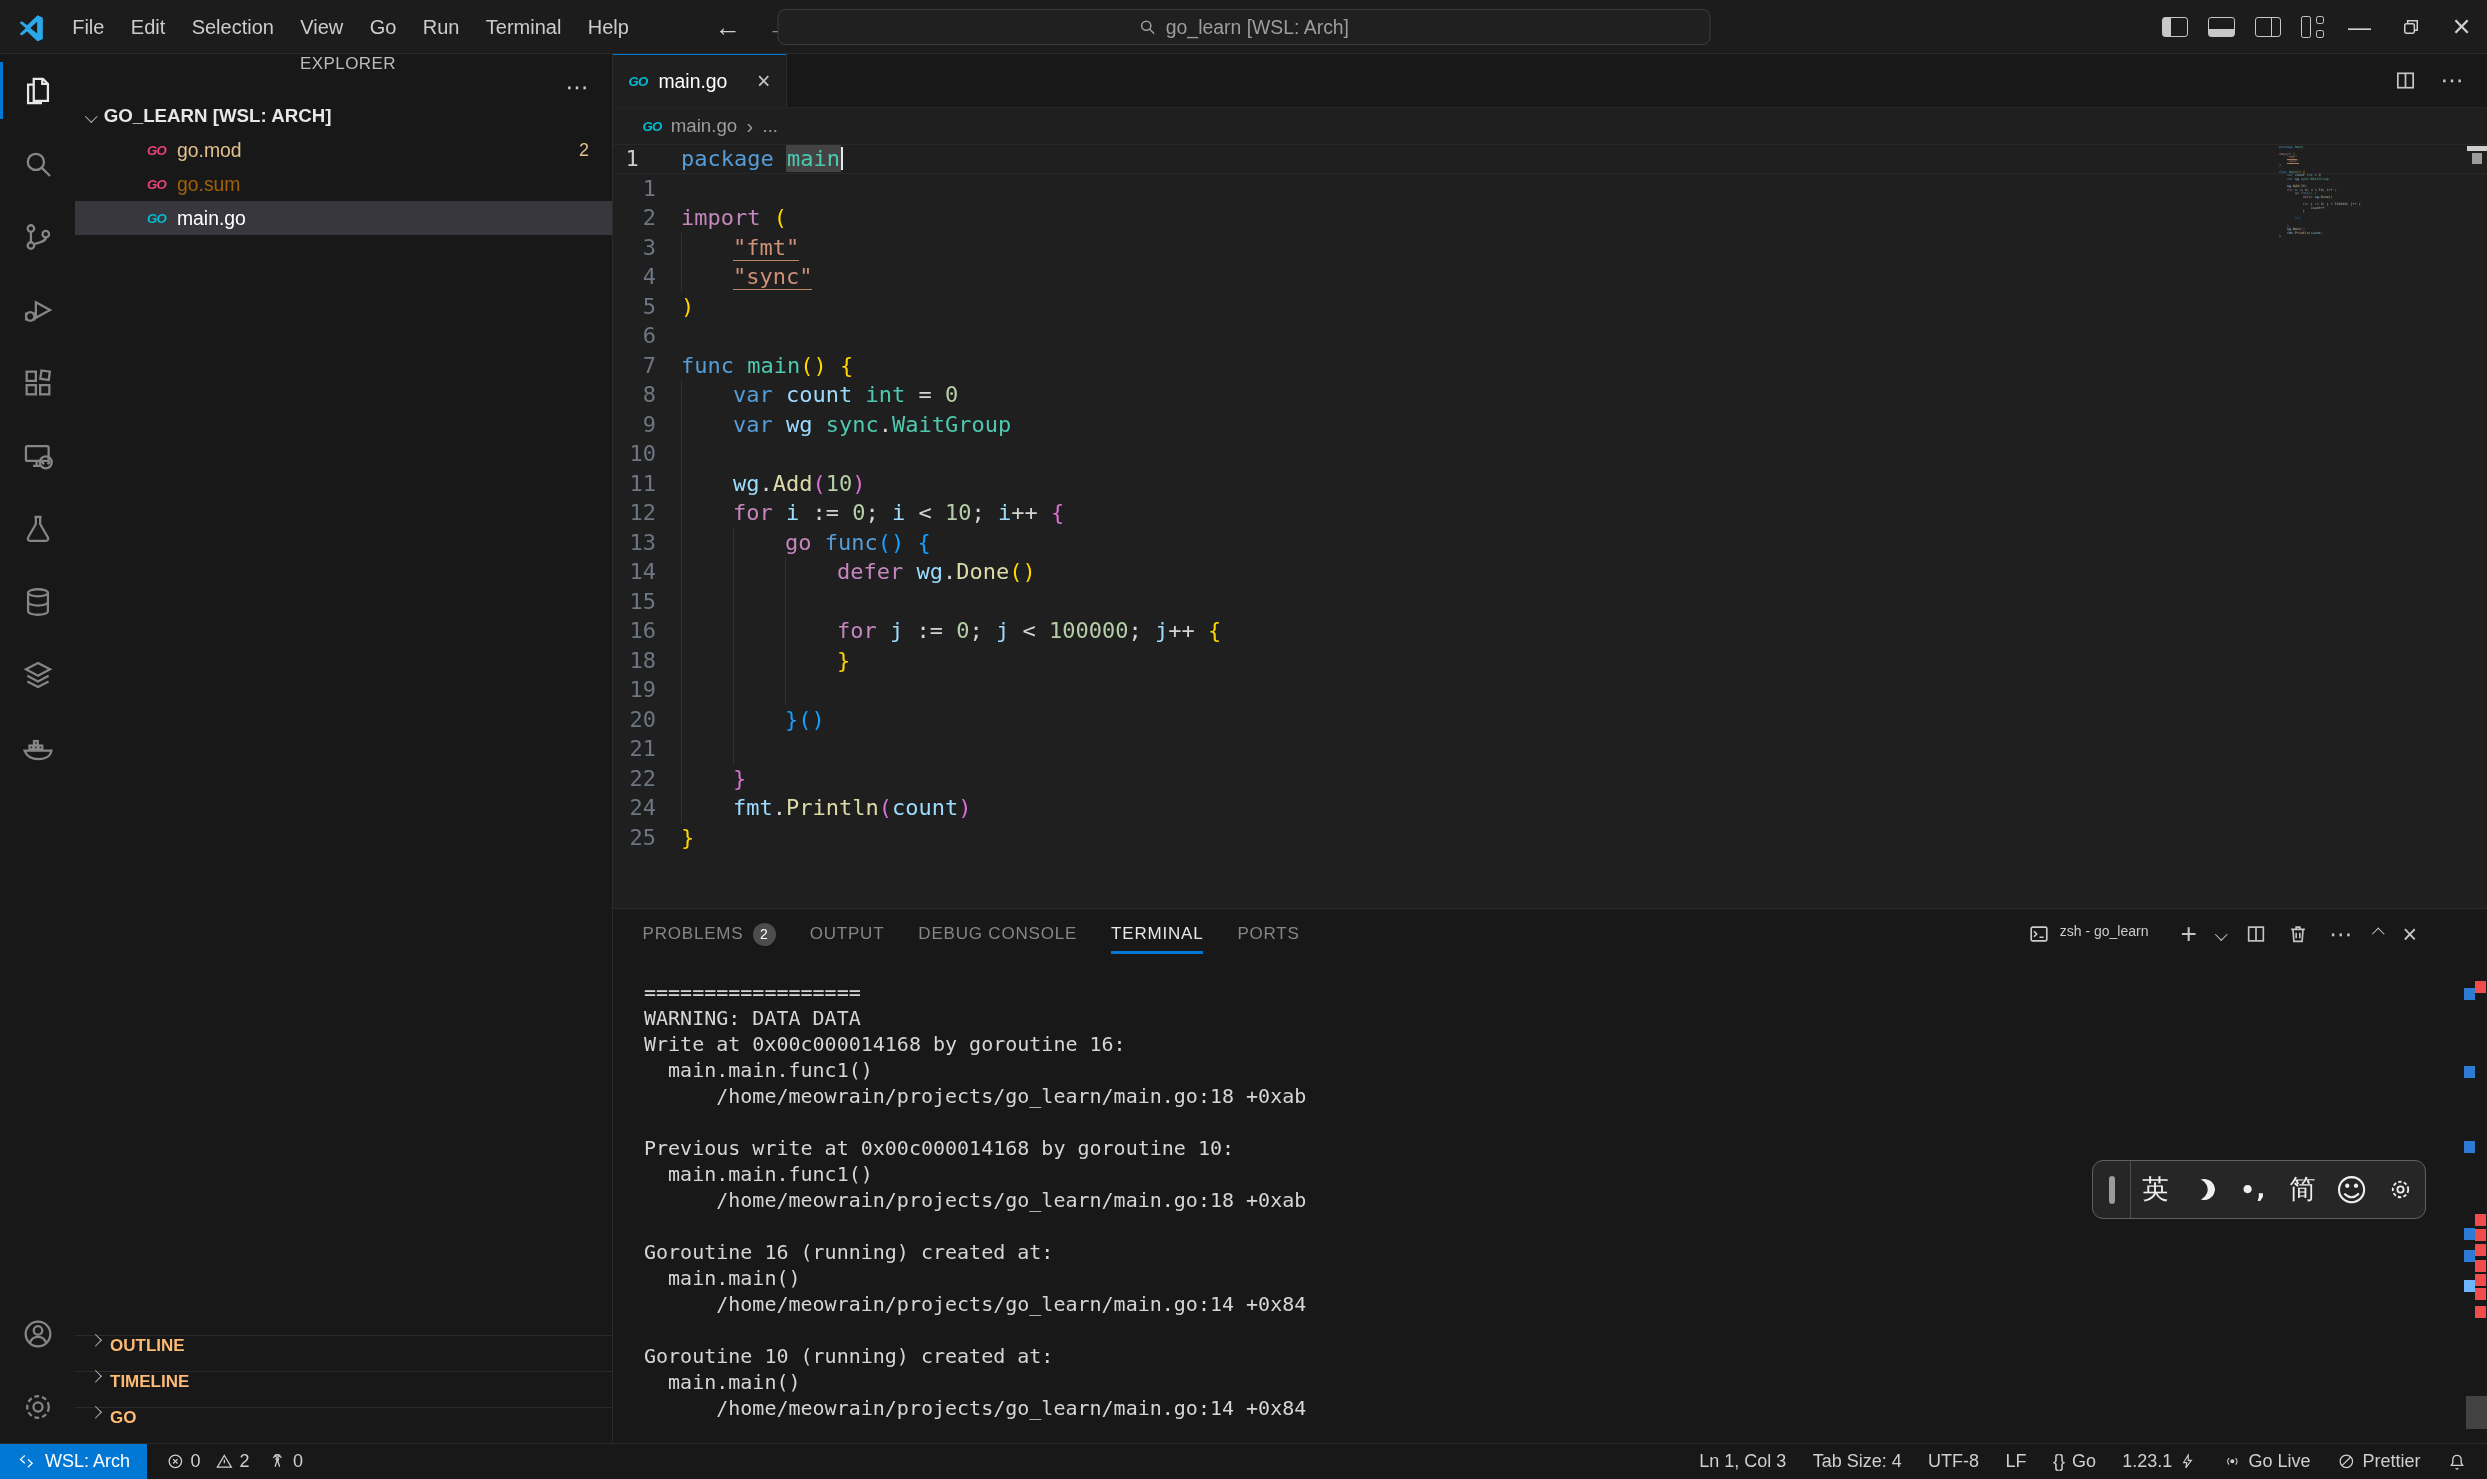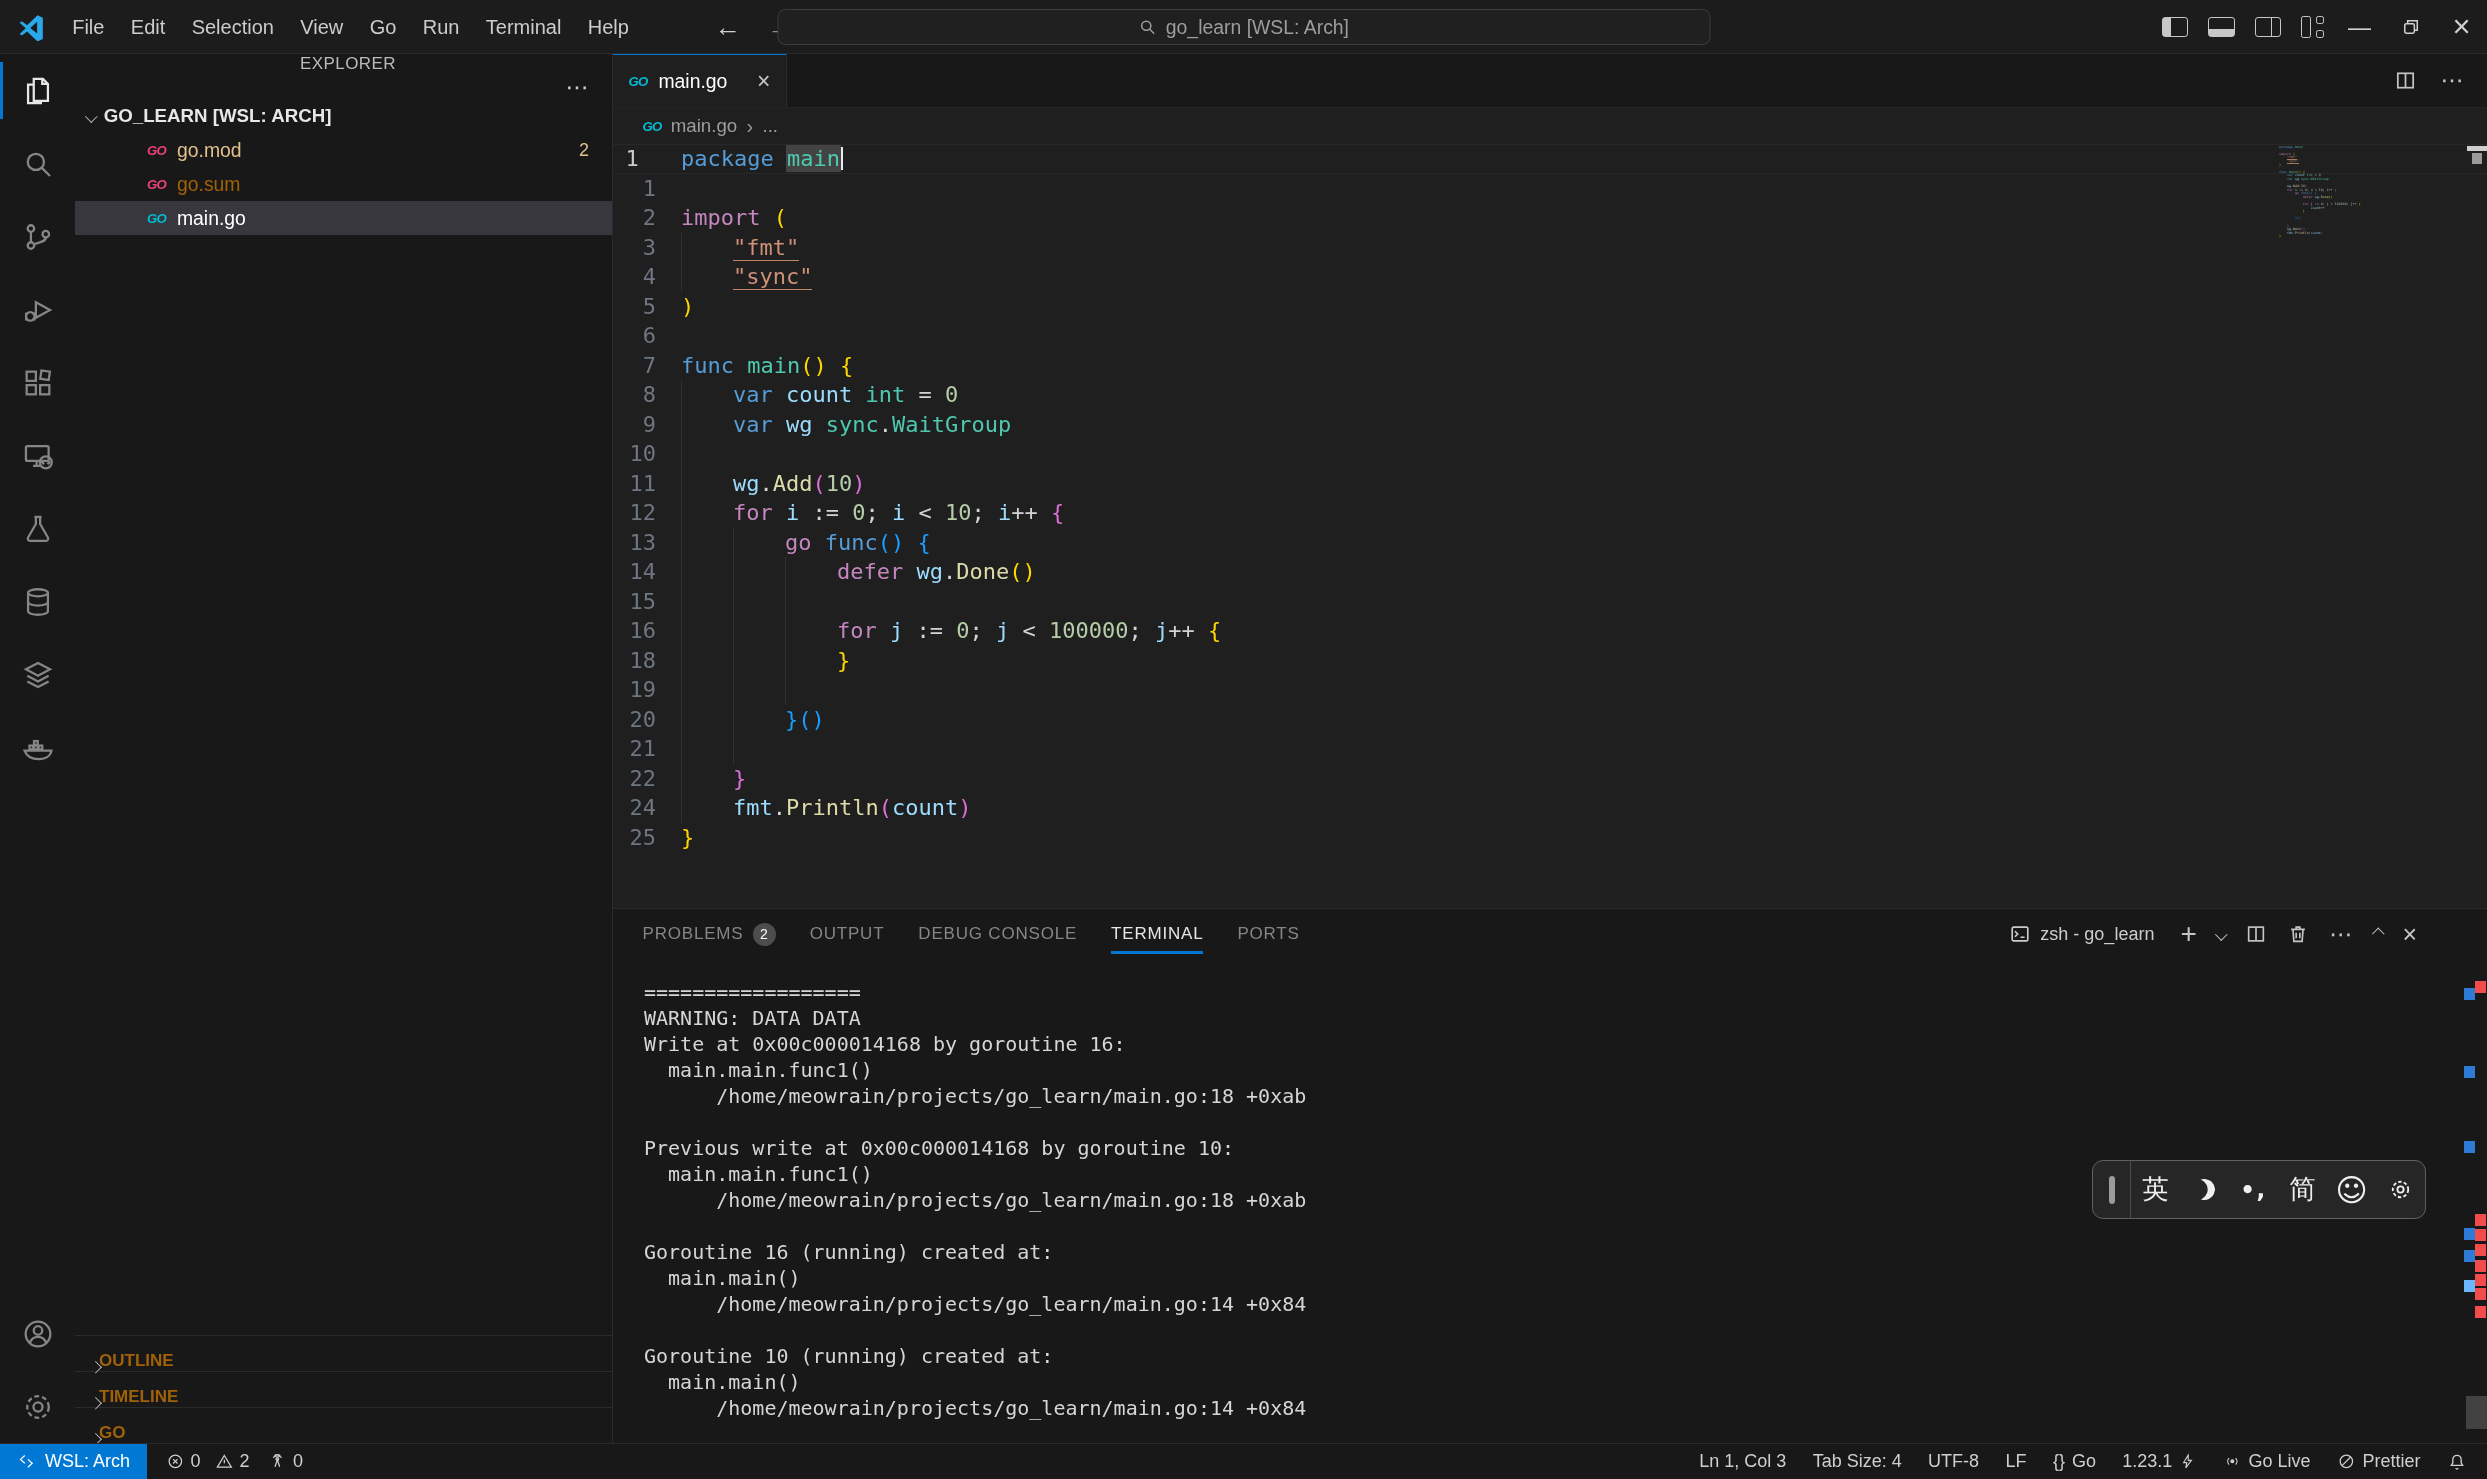--- a/index.html
+++ b/index.html
@@ -45,22 +45,22 @@
   .exp-header { height:45px; display:flex; align-items:center; padding:0 22px 0 31px;flex-direction:column; }
   .exp-title { font-size:17px; letter-spacing:0.4px; color:#bbbbbb; }
   .exp-more { margin-left:auto; font-size:23px; color:#cccccc; letter-spacing:1.6px; }
   .tree-root { height:34px; display:flex; align-items:center; padding-left:12.4px; gap:7.8px;
                font-size:18.7px; font-weight:bold; color:#e7e7e7; }
   .file-row { height:34px; display:flex; align-items:center; padding:0 23px 0 72px; gap:11px; font-size:19.4px; }
   .file-row.sel { background:#37373d; }
   .goic { font-weight:bold; font-size:13.2px; letter-spacing:-0.8px; font-style:italic; }
   .file-badge { margin-left:auto; font-size:18px; }
   .side-sections { position:absolute; bottom:0; left:0; right:0; }
-  .side-sec { height:36px; border-top:0.8px solid #2b2b2b; display:flex; align-items:flex-end; 
-              padding-left:15.5px; font-size:17px; font-weight:bold; color:#a16207; }
+  .side-sec { height:36px; border-top:0.8px solid #2b2b2b; display:flex; align-items:flex-start; gap:11px;
+              padding-left:15.5px; font-size:17px; font-weight:bold; color:#fdba74; }
   .chev { width:8.5px; height:8.5px; border-right:1.6px solid #b5b5b5; border-bottom:1.6px solid #b5b5b5; flex:none; }
   .chev.right { transform:rotate(-45deg); }
   .chev.down  { transform:rotate(45deg); }
 
   
   .editor-col { flex:1; display:flex; flex-direction:column; background:#1f1f1f; min-width:0; }
   .tabbar { height:54px; background:#181818; display:flex; border-bottom:0.8px solid #252525; flex:none; }
   .tab { width:174px; background:#1f1f1f; border-top:1.6px solid #0078d4; border-right:0.8px solid #2b2b2b;
          display:flex; align-items:center; padding:0 15.5px; gap:11px; }
   .tab-label { font-size:19.4px; color:#ffffff; }
@@ -91,21 +91,21 @@
   
   .panel { height:535px; background:#181818; border-top:0.8px solid #2b2b2b; position:relative; flex:none; }
   .panel-bar { height:50px; display:flex; align-items:center; padding-left:29.5px; position:relative; }
   .ptab { font-size:17px; letter-spacing:0.8px; color:#868686; margin-right:34px; position:relative;
           height:50px; display:flex; align-items:center; gap:9.3px; }
   .ptab.active { color:#e7e7e7; }
   .ptab.active::after { content:""; position:absolute; left:0; right:0; bottom:5.4px; height:2.3px; background:#0078d4; }
   .pbadge { min-width:23px; height:23px; border-radius:11.7px; background:#4d4d4d; color:#ffffff;
             font-size:14px; display:flex; align-items:center; justify-content:center; padding:0 4.7px; }
   .term-toolbar { position:absolute; right:70px; top:0; height:50px; display:flex; align-items:center; gap:20px; color:#c5c5c5; }
-  .shell-label { display:flex; align-items:center; gap:9.3px; font-size:18px; color:#cccccc; margin-right:6px; }
+  .shell-label { display:flex; align-items:flex-start; gap:9.3px; font-size:14px; color:#cccccc; margin-right:12px; }
   .tt-ic { display:flex; align-items:center; justify-content:center; }
   .plus-ic { font-size:28px; font-weight:300; }
   .kebab { font-size:23px; letter-spacing:1.6px; }
   .term-body { padding:20px 0 0 31px; }
   .tl { height:26px; line-height:26px; font-family:"DejaVu Sans Mono",monospace; font-size:20px; color:#d6d6d6; white-space:pre; }
   .ruler-mark { position:absolute; width:11px; height:11.7px; }
   .term-thumb { position:absolute; right:0; width:21px; height:33px; background:#424242; }
 
   
   .statusbar { position:absolute; left:0; right:0; bottom:0; height:36px; background:#181818;

